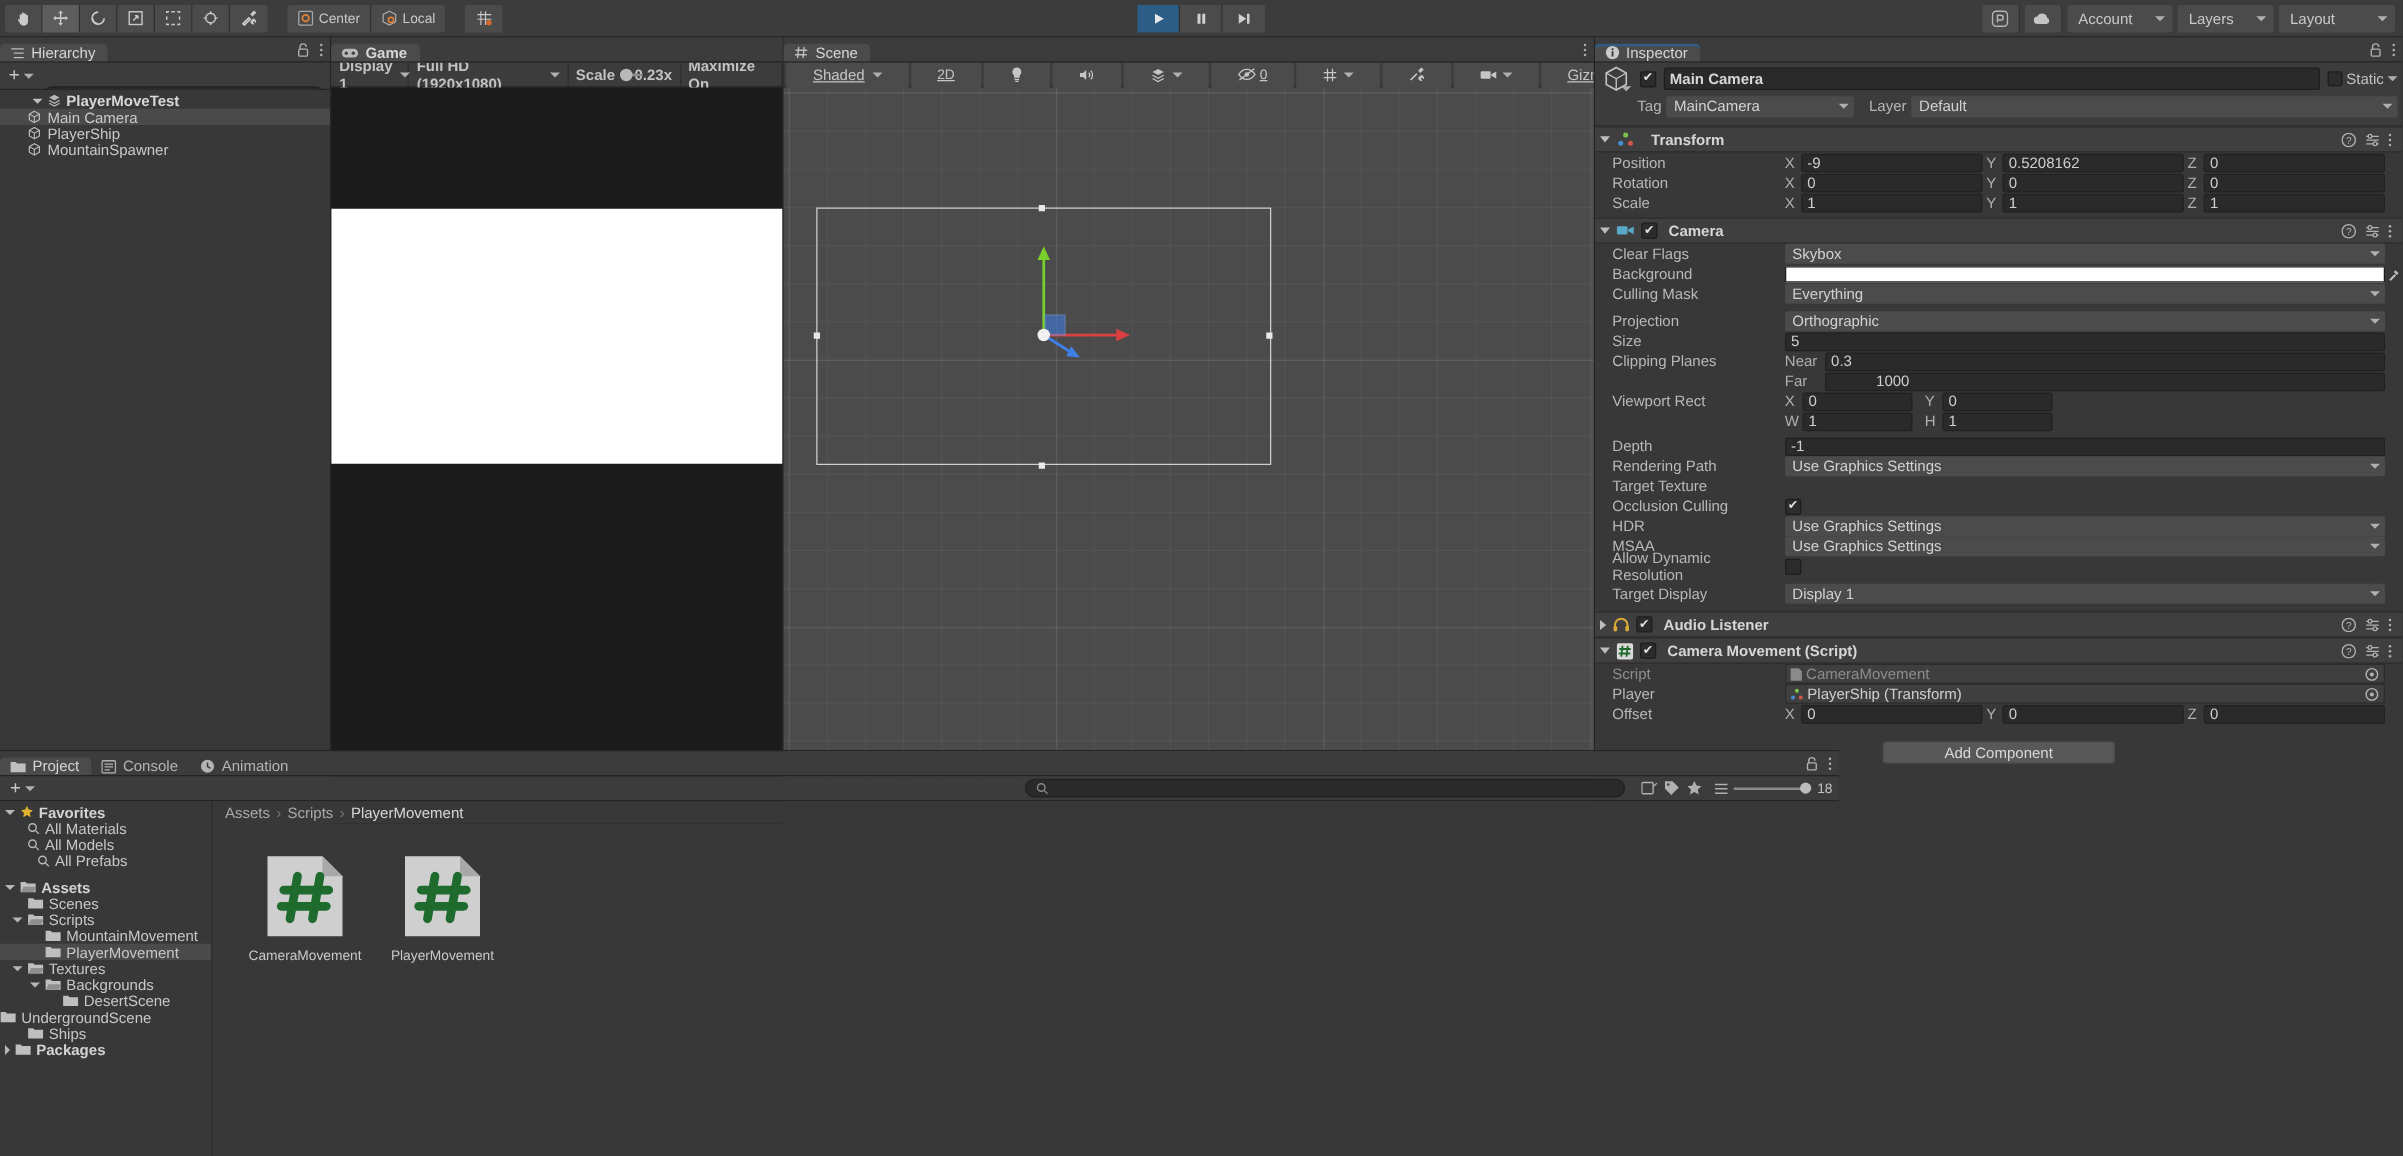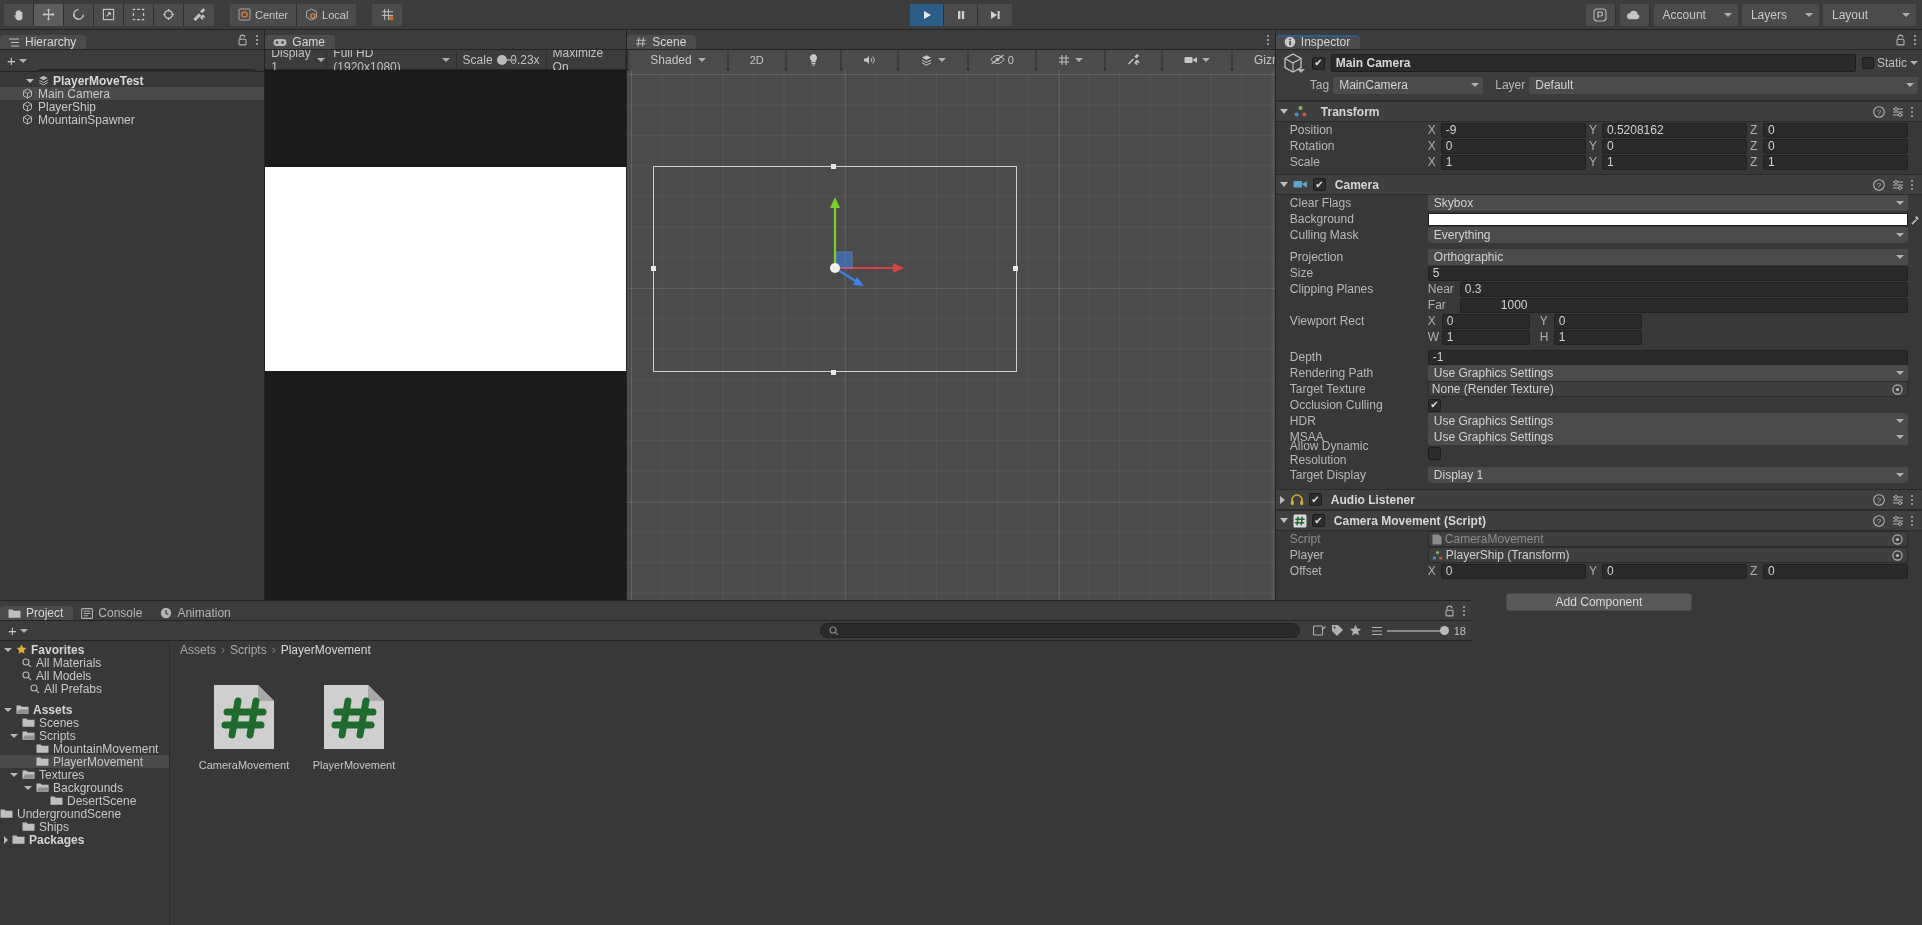--- a/index.html
+++ b/index.html
@@ -98,21 +98,21 @@
   .gt-drop { justify-content: space-between; }
   .slider-track { width: 44px; height: 2px; background: #8a8a8a; position: relative; }
   .slider-knob { width: 10px; height: 10px; border-radius: 50%; background: #b9b9b9; position: absolute; left: -2px; top: -4px; }
   .game-view { flex: 1 1 auto; background: #1b1b1b; position: relative; overflow: hidden; }
   .game-render { position: absolute; background: #ffffff; }
 
   
   .scene-toolbar { height: 20px; background: #3c3c3c; display: flex; align-items: center; gap: 2px;
     border-bottom: 1px solid #242424; flex: 0 0 20px; font-size: 12px; color: #c2c2c2; padding: 0 2px; }
   .st-box { height: 22px; background: #4b4b4b; border-radius: 2px; display: flex; align-items: center;
-    padding: 0 21px; gap: 6px; color: #c5c5c5; }
+    padding: 0 21px; gap: 6px; color: #c5c5c5; text-decoration: underline; }
   .scene-view { flex: 1 1 auto; position: relative; overflow: hidden;
     background:
       linear-gradient(#4b4b4b 0 0) padding-box,
       #4b4b4b;
   }
   .grid {
     position: absolute; inset: 0;
     background-image:
       linear-gradient(to right, rgba(255,255,255,0.045) 1px, transparent 1px),
       linear-gradient(to bottom, rgba(255,255,255,0.045) 1px, transparent 1px),
@@ -412,21 +412,21 @@
           </div>
         </div>
       </div>
     </div>
 
     <div class="vsplit"></div>
 
     <div class="col-mid">
       <div style="display:flex; flex:1 1 auto; min-height:0;">
 
-        <div class="panel" style="width:361px; flex:0 0 361px;">
+        <div class="panel" style="width:361px; flex:0 0 361px;font-weight:bold;">
           <div class="panel-tabs">
             <div class="ptab sel">
               <svg width="14" height="9" viewBox="0 0 14 9">
                   <rect x="0.5" y="1" width="13" height="7" rx="3.5" fill="#b8b8b8"></rect>
                   <circle cx="4" cy="4.5" r="1.3" fill="#3c3c3c"></circle>
                   <circle cx="9.6" cy="4.5" r="1.3" fill="#3c3c3c"></circle>
                 </svg>
               <span>Game</span>
             </div>
           </div>
@@ -799,27 +799,20 @@
           </div>
           <div class="prop-row">
             <span class="prop-label">Rendering Path</span>
             <span class="dropfield" style="flex:1 1 auto; margin-right:14px;">
               <span>Use Graphics Settings</span>
               <span class="caret"></span>
             </span>
           </div>
           <div class="prop-row">
             <span class="prop-label">Target Texture</span>
-            <span class="objfield" style="flex:1 1 auto; margin-right:14px; justify-content:space-between;">
-              <span>None (Render Texture)</span>
-              <svg width="11" height="11" viewBox="0 0 11 11">
-                  <circle cx="5.5" cy="5.5" r="4.6" stroke="#b5b5b5" stroke-width="1.1" fill="none"></circle>
-                  <circle cx="5.5" cy="5.5" r="1.6" fill="#b5b5b5"></circle>
-                </svg>
-            </span>
           </div>
           <div class="prop-row">
             <span class="prop-label">Occlusion Culling</span>
             <span class="chk">✔</span>
           </div>
           <div class="prop-row">
             <span class="prop-label">HDR</span>
             <span class="dropfield" style="flex:1 1 auto; margin-right:14px;">
               <span>Use Graphics Settings</span>
               <span class="caret"></span>

